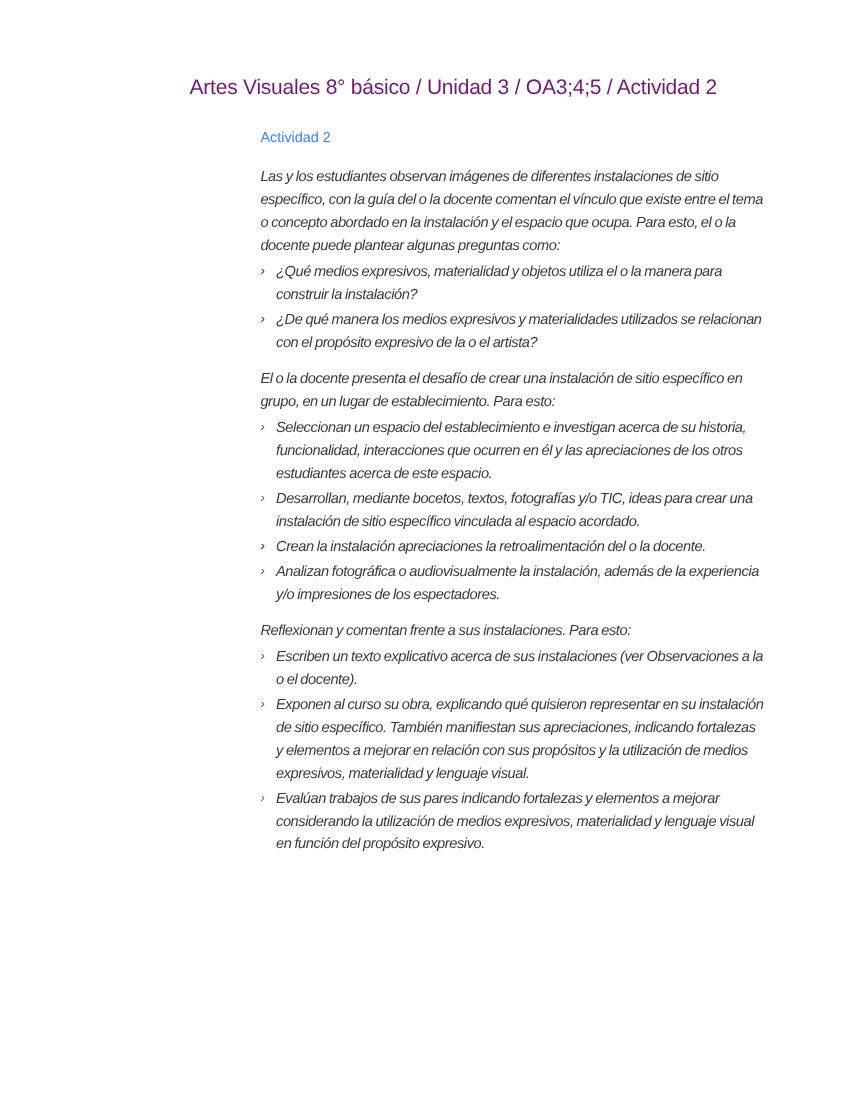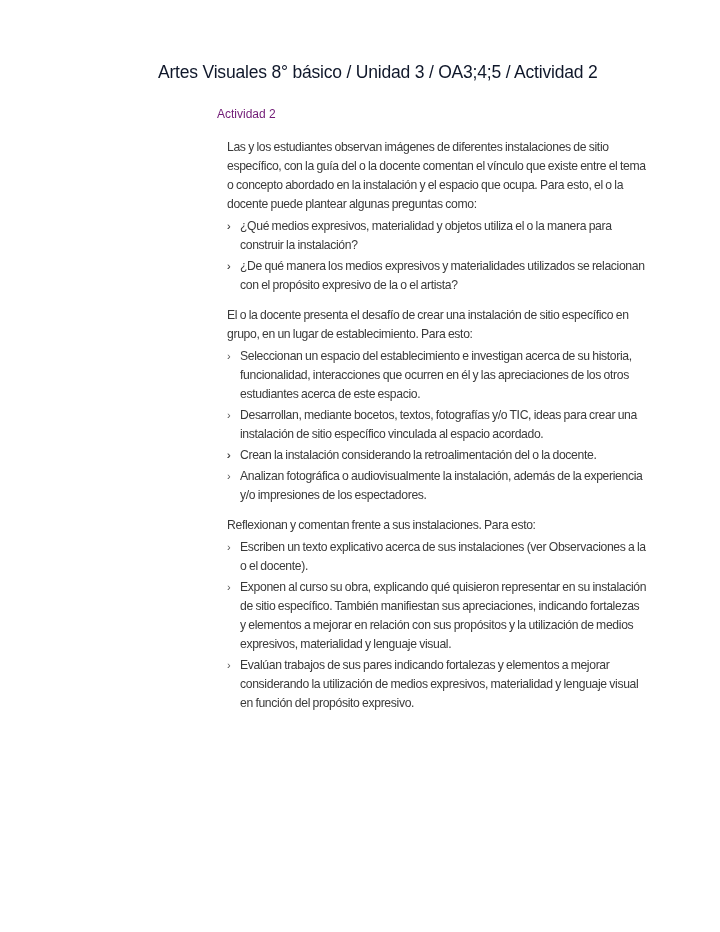--- a/index.html
+++ b/index.html
@@ -1,19 +1,19 @@
 <!DOCTYPE html>
 <html><head>
 <meta charset="utf-8">
 <style>
   html, body { margin: 0; padding: 0; background: #ffffff; }
   body { width: 720px; height: 932px; position: relative; overflow: hidden; font-family: "Liberation Sans", sans-serif; }
-  .breadcrumb { position: absolute; left: 158px; top: 62px; font-size: 17.5px; color: #0f172a; letter-spacing: -0.2px; white-space: nowrap; font-weight: normal; }
-  .section-title { position: absolute; left: 217px; top: 107px; font-size: 12px; color: #701a75; }
-  .content { position: absolute; left: 227px; top: 138px; width: 420px; font-size: 12.2px; color: #3a3a3a; line-height: 19px; letter-spacing: -0.35px; word-spacing: -0.5px; }
+  .breadcrumb { position: absolute; left: 158px; top: 62px; font-size: 17.5px; color: #701a75; letter-spacing: -0.2px; white-space: nowrap; font-weight: normal; }
+  .section-title { position: absolute; left: 217px; top: 107px; font-size: 12px; color: #3b82f6; }
+  .content { position: absolute; left: 217px; top: 138px; width: 420px; font-size: 12.2px; color: #3a3a3a; line-height: 19px; letter-spacing: -0.35px; word-spacing: -0.5px; font-style: italic; }
   .para { margin: 0 0 3px 0; }
   .list { margin: 0 0 11px 0; padding: 0; list-style: none; }
   .list li { position: relative; padding-left: 13px; margin-bottom: 2px; }
   .list li .bullet { position: absolute; left: 0; top: 0; color: #555; font-size: 11px; }
 </style>
 </head>
 <body>
 
 <div class="breadcrumb">Artes Visuales 8° básico / Unidad 3 / OA3;4;5 / Actividad 2</div>
 <div class="section-title">Actividad 2</div>
@@ -26,21 +26,21 @@
     <li><span class="bullet">›</span></li>
     <li><span class="bullet">›</span><span>¿De qué manera los medios expresivos y materialidades utilizados se relacionan con el propósito expresivo de la o el artista?</span></li>
   </ul>
 
   <p class="para">El o la docente presenta el desafío de crear una instalación de sitio específico en grupo, en un lugar de establecimiento. Para esto:</p>
   <ul class="list">
     <li><span class="bullet">›</span><span>Seleccionan un espacio del establecimiento e investigan acerca de su historia, funcionalidad, interacciones que ocurren en él y las apreciaciones de los otros estudiantes acerca de este espacio.</span></li>
     <li><span class="bullet">›</span><span>Desarrollan, mediante bocetos, textos, fotografías y/o TIC, ideas para crear una instalación de sitio específico vinculada al espacio acordado.</span></li>
     <li><span class="bullet">›</span></li>
     <li><span class="bullet">›</span></li>
-    <li><span class="bullet">›</span><span>Crean la instalación considerando la retroalimentación del o la docente.</span></li>
+    <li><span class="bullet">›</span><span>Crean la instalación apreciaciones la retroalimentación del o la docente.</span></li>
     <li><span class="bullet">›</span><span>Analizan fotográfica o audiovisualmente la instalación, además de la experiencia y/o impresiones de los espectadores.</span></li>
   </ul>
 
   <p class="para">Reflexionan y comentan frente a sus instalaciones. Para esto:</p>
   <ul class="list">
     <li><span class="bullet">›</span><span>Escriben un texto explicativo acerca de sus instalaciones (ver Observaciones a la o el docente).</span></li>
     <li><span class="bullet">›</span><span>Exponen al curso su obra, explicando qué quisieron representar en su instalación de sitio específico. También manifiestan sus apreciaciones, indicando fortalezas y elementos a mejorar en relación con sus propósitos y la utilización de medios expresivos, materialidad y lenguaje visual.</span></li>
     <li><span class="bullet">›</span><span>Evalúan trabajos de sus pares indicando fortalezas y elementos a mejorar considerando la utilización de medios expresivos, materialidad y lenguaje visual en función del propósito expresivo.</span></li>
   </ul>
 </div>

